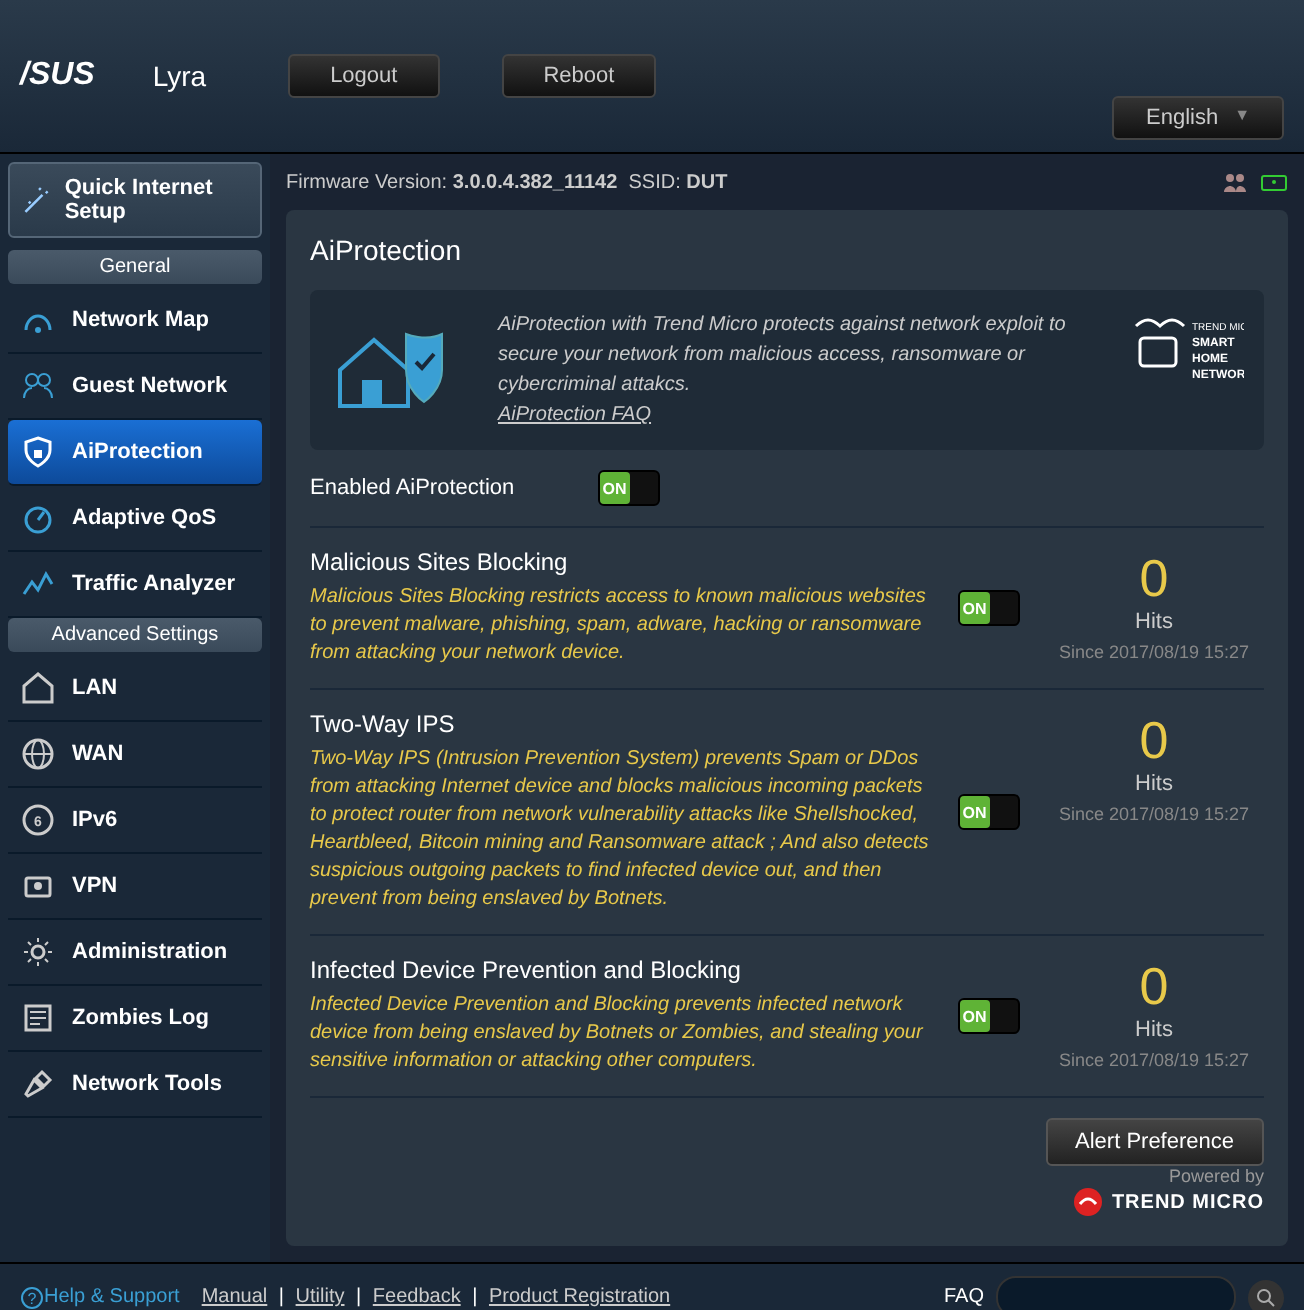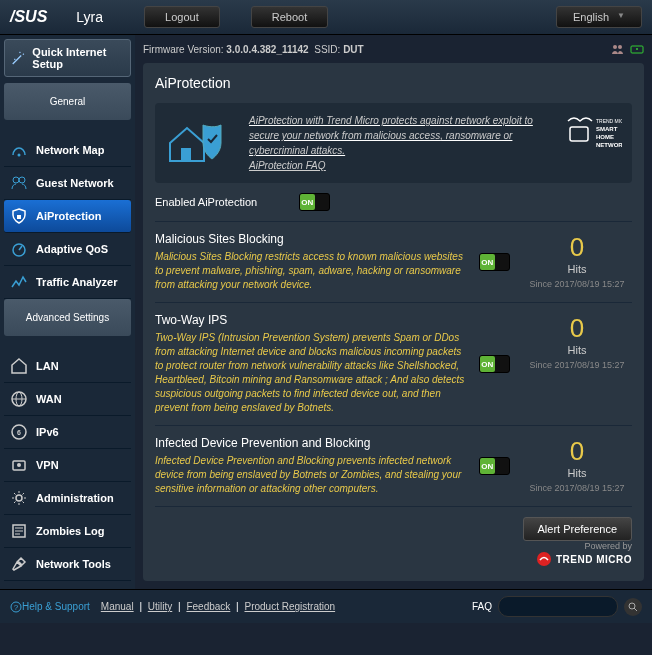--- a/index.html
+++ b/index.html
@@ -2,36 +2,36 @@
 <html><head>
 <meta charset="utf-8">
 <style>
 * { box-sizing: border-box; margin: 0; padding: 0; font-family: Arial, sans-serif; }
 body { background: #1a2332; color: #fff; font-size: 11px; width: 652px; }
 .container { display: flex; flex-direction: column; }
 .topbar { display: flex; align-items: center; padding: 6px 10px; background: linear-gradient(#2a3a4a,#1a2838); border-bottom: 1px solid #000; gap: 21px; }
 .logo { font-weight: bold; font-size: 16px; font-style: italic; margin-right: 8px; }
 .model { font-size: 14px; margin-right: 20px; }
 .topbtn { background: linear-gradient(#333,#111); border: 1px solid #444; color: #ccc; padding: 4px 20px; border-radius: 3px; margin-right: 10px; font-size: 11px; cursor: pointer; }
-.lang { margin-left: auto; background: linear-gradient(#333,#111); border: 1px solid #444; color: #ccc; padding: 4px 16px; border-radius: 3px; cursor: pointer; display:flex; align-items:flex-start; }
+.lang { margin-left: auto; background: linear-gradient(#333,#111); border: 1px solid #444; color: #ccc; padding: 4px 16px; border-radius: 3px; cursor: pointer; display:flex; align-items:flex-start;margin-top:42px; }
 .lang::after { content:"▼"; font-size:8px; margin-left:8px; color:#888; }
 .main { display: flex; }
 .sidebar { width: 135px; background: #1a2838; padding: 4px; }
 .quickbtn { background: linear-gradient(#3a4a5a,#2a3a4a); border: 1px solid #567; border-radius: 3px; padding: 6px; display: flex; align-items: center; cursor: pointer; margin-bottom: 6px; }
 .quickbtn svg { margin-right: 6px; }
-.section-hdr { background: linear-gradient(#4a5a6a,#3a4a5a); border-radius: 3px; padding: 13px 8px; text-align: center; font-size: 10px; margin-bottom: 14px; }
+.section-hdr { background: linear-gradient(#4a5a6a,#3a4a5a); border-radius: 3px; padding: 3px 8px; text-align: center; font-size: 10px; margin-bottom: 2px; }
 .navitem { display: flex; align-items: center; padding: 7px 6px; cursor: pointer; border-bottom: 1px solid #0a1a2a; font-size: 11px; font-weight:bold; }
 .navitem.active { background: linear-gradient(#1a6fd4,#0d4a9a); border-radius: 3px; }
 .navitem svg { margin-right: 8px; flex-shrink:0; }
 .content { flex: 1; padding: 8px; background: #1a2332; }
 .fwline { font-size: 10px; color: #ccc; margin-bottom: 8px; display:flex; align-items:center; }
 .fwline .icons { margin-left:auto; display:flex; gap:6px; }
 .panel { background: #2a3642; border-radius: 4px; padding: 12px; }
 .panel h2 { font-size: 14px; font-weight: normal; margin-bottom: 12px; }
-.intro { display: flex; align-items: flex-start; gap: 14px; background:#1f2b37; padding:10px; border-radius:4px;text-decoration:underline; }
+.intro { display: flex; align-items: flex-start; gap: 14px; background:#1f2b37; padding:10px; border-radius:4px; }
 .intro-text { flex: 1; font-size: 10px; font-style: italic; color: #ccc; line-height: 1.5; }
 .intro-text a { color: #ccc; text-decoration: underline; cursor: pointer; }
 .enable-row { display: flex; align-items: center; padding: 10px 0; border-bottom: 1px solid #1a2838; font-size:11px; }
 .toggle { width: 31px; height: 18px; background: #111; border-radius: 3px; display: flex; align-items: center; cursor: pointer; border:1px solid #000; }
 .toggle.on { background: #111; }
 .toggle-half { width: 50%; height: 100%; display: flex; align-items: center; justify-content: center; font-size: 8px; font-weight: bold; }
 .toggle.on .toggle-on { background: #5fb336; border-radius:2px; }
 .toggle-on { color: #fff; }
 .feature { display: flex; padding: 10px 0; border-bottom: 1px solid #1a2838; gap: 12px; }
 .feature-text { flex: 1; }

